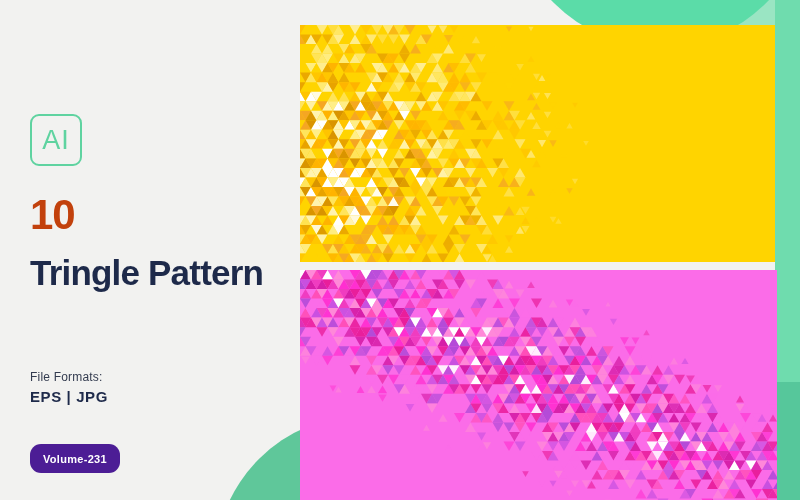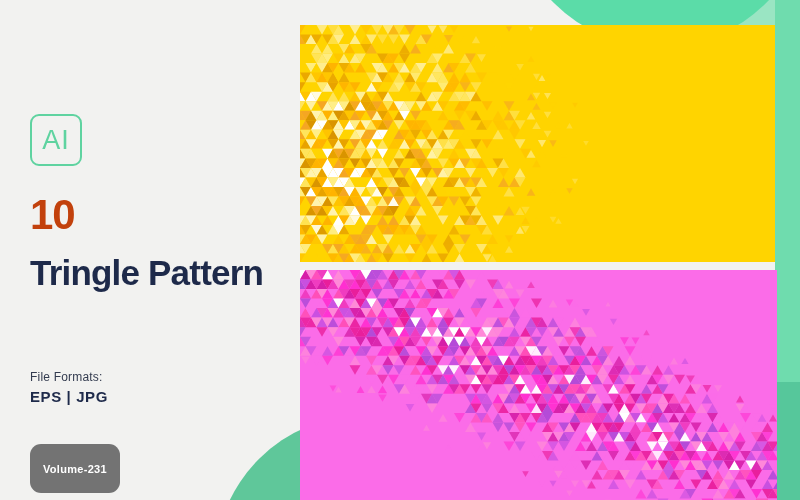--- a/index.html
+++ b/index.html
@@ -61,23 +61,23 @@
   #formats-label{
     position:absolute;left:0;top:342px;
     font-size:12px;color:#333B4F;letter-spacing:0.2px;
   }
   #formats-value{
     position:absolute;left:0;top:360px;
     font-size:15px;font-weight:bold;color:#1E2A4A;letter-spacing:0.6px;
   }
   #volume-badge{
     position:absolute;left:0;top:416px;height:21px;
-    background:#737373;border-radius:11px;
+    background:#4c1d95;border-radius:11px;
     display:flex;align-items:center;justify-content:flex-end;
-    padding:14px 13px;
+    padding:4px 13px;
   }
   #volume-badge .vol-text{
     color:#FFFFFF;font-size:11px;font-weight:bold;letter-spacing:0.3px;
   }
 
   
   .panel{position:absolute;overflow:hidden;}
   #panel-yellow{left:300px;top:25px;width:475px;height:237px;background:#FFD400;}
   #panel-magenta{left:300px;top:270px;width:477px;height:230px;background:#FB6CE8;}
   .panel svg{position:absolute;left:0;top:0;display:block;}

